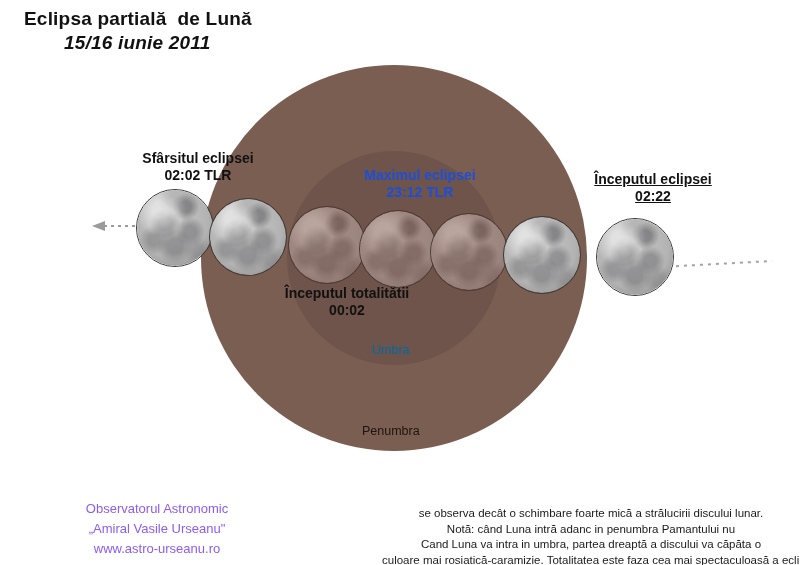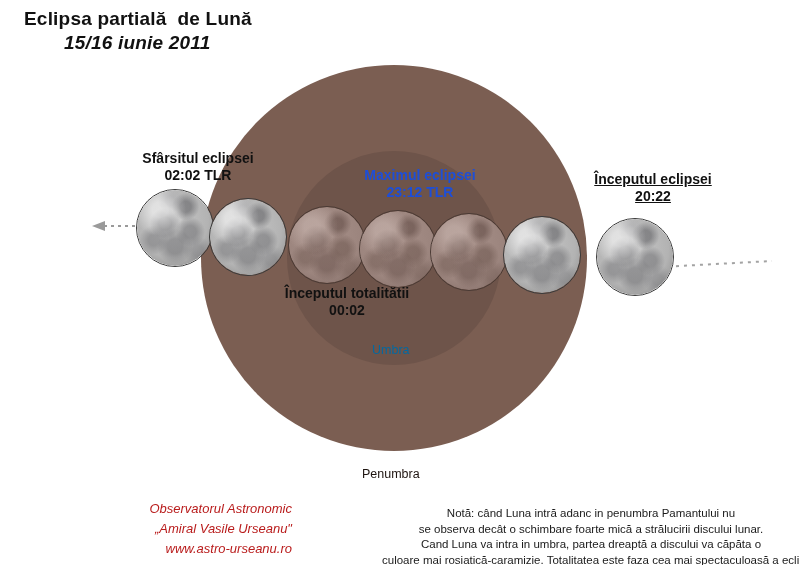--- a/index.html
+++ b/index.html
@@ -36,21 +36,21 @@
   }
 
   
   .shadow-label{
     position:absolute;
     font-size:12.5px;
     color:#2a1c16;
     white-space:nowrap;
   }
   #umbra-label{left:372px;top:343px;color:#0369a1;}
-  #penumbra-label{left:362px;top:424px;color:#1e1410;margin-top:43px;}
+  #penumbra-label{left:362px;top:424px;color:#1e1410;}
 
   
   .moon{
     position:absolute;
     width:78px;height:78px;
     border-radius:50%;
     border:1px solid #3a3a3a;
     box-sizing:border-box;
     overflow:hidden;
   }
@@ -104,25 +104,24 @@
 
   
   .motion{position:absolute;height:12px;}
   #arrow-left{left:92px;top:218px;width:90px;}
   #arrow-right{left:660px;top:257px;width:130px;}
 
   
   .credit{
     position:absolute;
     font-size:13px;
-    color:#b91c1c;
-    text-align:right;
+    color:#8b5cf6;
+    text-align:center;
     white-space:nowrap;
     line-height:20px;
-    font-style:italic;
   }
   #observatory-credit{left:22px;top:499px;width:270px;}
 
   .note{
     position:absolute;
     font-size:11.5px;
     color:#1a1a1a;
     text-align:center;
     line-height:15.5px;
     white-space:nowrap;
@@ -189,29 +188,29 @@
   </div>
 
   <div class="event-label maximum" id="label-maximum">
     <div>Maximul eclipsei</div>
     <div>23:12 TLR</div>
   </div>
 
 
   <div class="event-label" id="label-start-eclipse">
     <div>Începutul eclipsei</div>
-    <div>20:22</div>
+    <div>02:22</div>
   </div>
 
   <div class="credit" id="observatory-credit">
     <div>Observatorul Astronomic</div>
     <div>„Amiral Vasile Urseanu"</div>
     <div>www.astro-urseanu.ro</div>
   </div>
 
   <div class="note" id="eclipse-note">
+    <div>se observa decât o schimbare foarte mică a strălucirii discului lunar.</div>
     <div>Notă: când Luna intră adanc in penumbra Pamantului nu</div>
-    <div>se observa decât o schimbare foarte mică a strălucirii discului lunar.</div>
     <div>Cand Luna va intra in umbra, partea dreaptă a discului va căpăta o</div>
     <div>culoare mai rosiatică-caramizie. Totalitatea este faza cea mai spectaculoasă a eclipsei</div>
   </div>
 
 </div>
 
 </body></html>

